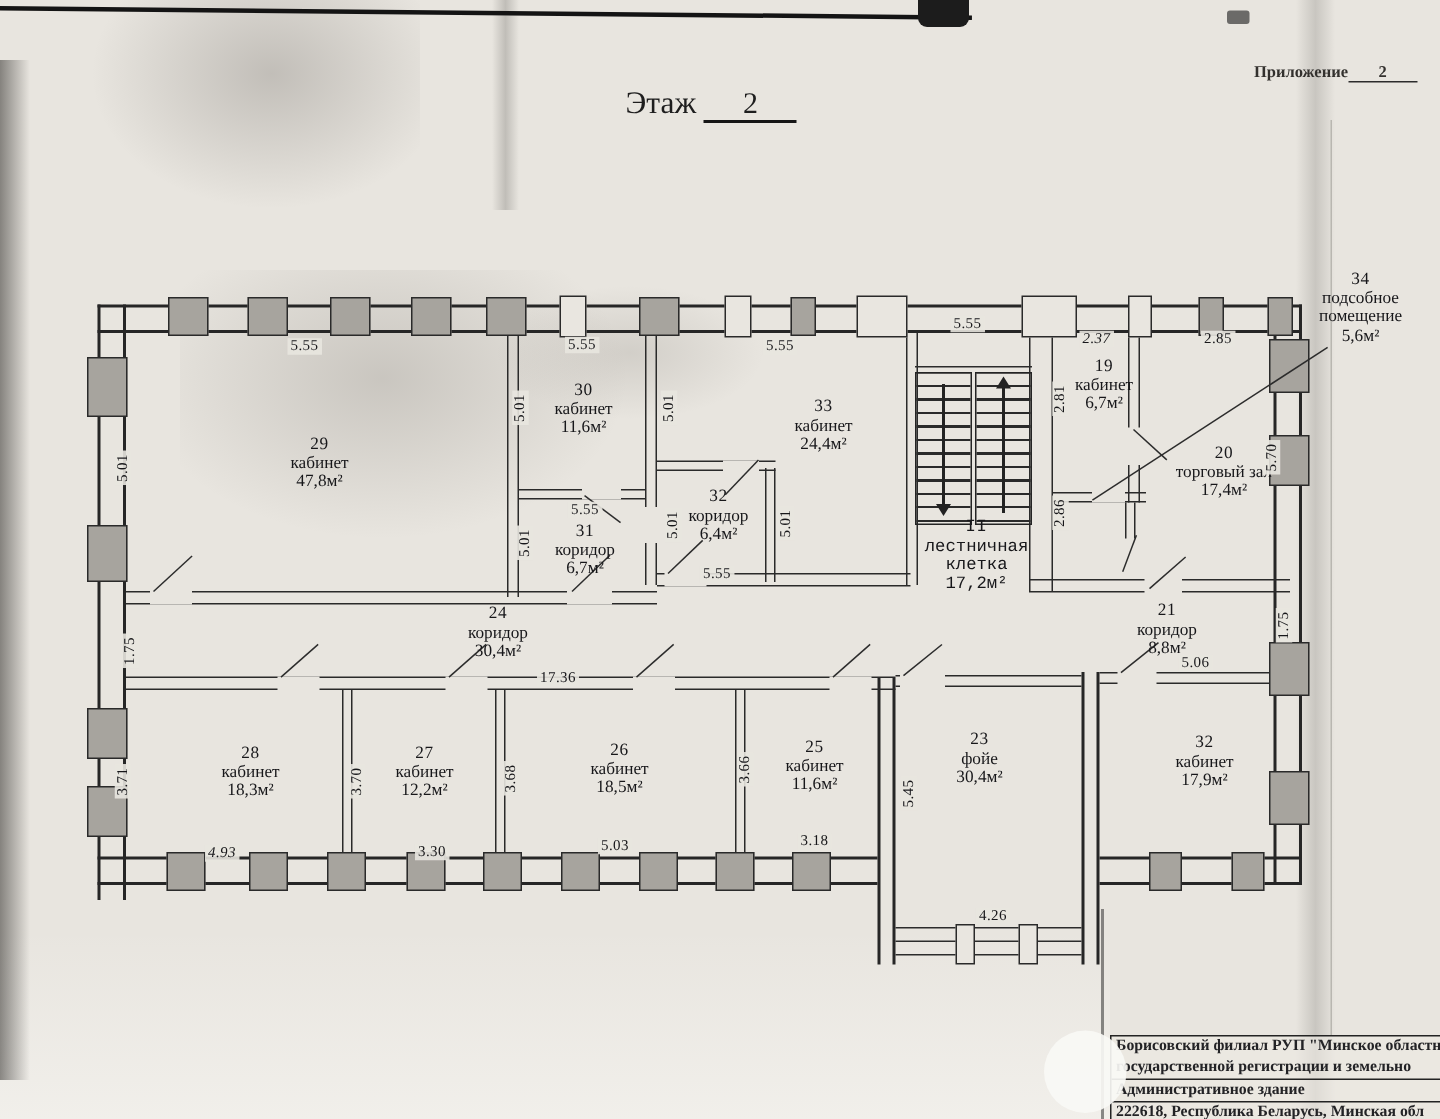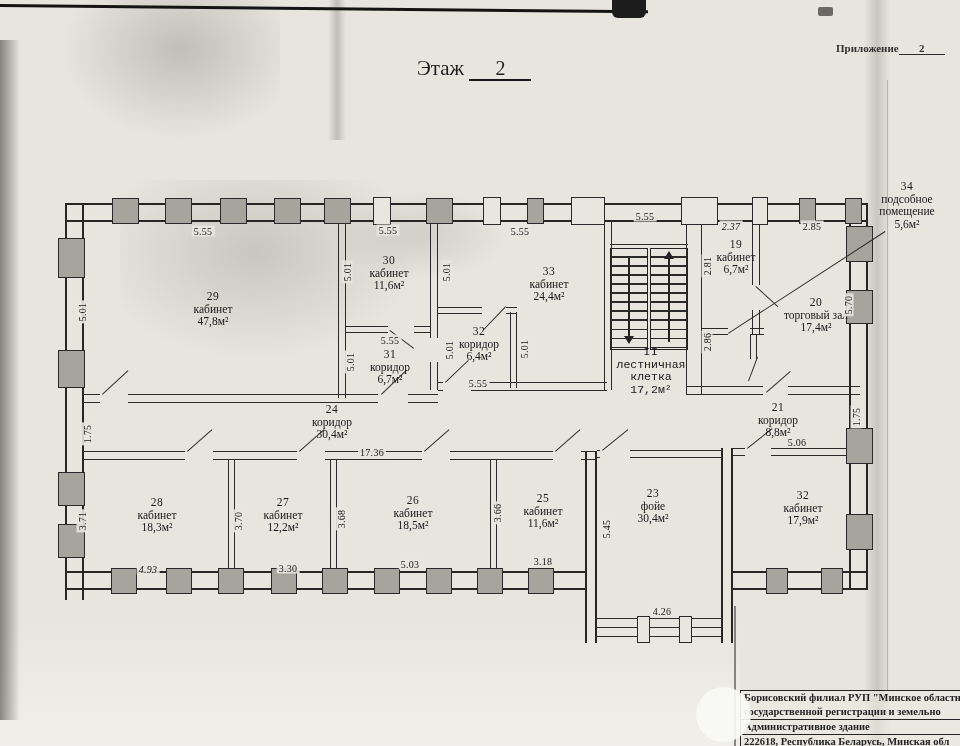--- a/index.html
+++ b/index.html
@@ -230,21 +230,21 @@
       <div class="room-label" style="left: 332px; top: 403px; width: 90px;">
         <div class="rn">24</div>
         <div class="rname">коридор</div>
         <div class="rarea">30,4м²</div>
       </div>
       <div class="room-label" style="left: 778px; top: 401px; width: 80px;">
         <div class="rn">21</div>
         <div class="rname">коридор</div>
         <div class="rarea">8,8м²</div>
       </div>
-      <div class="room-label" style="left: 157px; top: 496px; width: 90px;">
+      <div class="room-label" style="left: 167px; top: 496px; width: 90px;">
         <div class="rn">28</div>
         <div class="rname">кабинет</div>
         <div class="rarea">18,3м²</div>
       </div>
       <div class="room-label" style="left: 283px; top: 496px; width: 80px;">
         <div class="rn">27</div>
         <div class="rname">кабинет</div>
         <div class="rarea">12,2м²</div>
       </div>
       <div class="room-label" style="left: 413px; top: 494px; width: 80px;">

